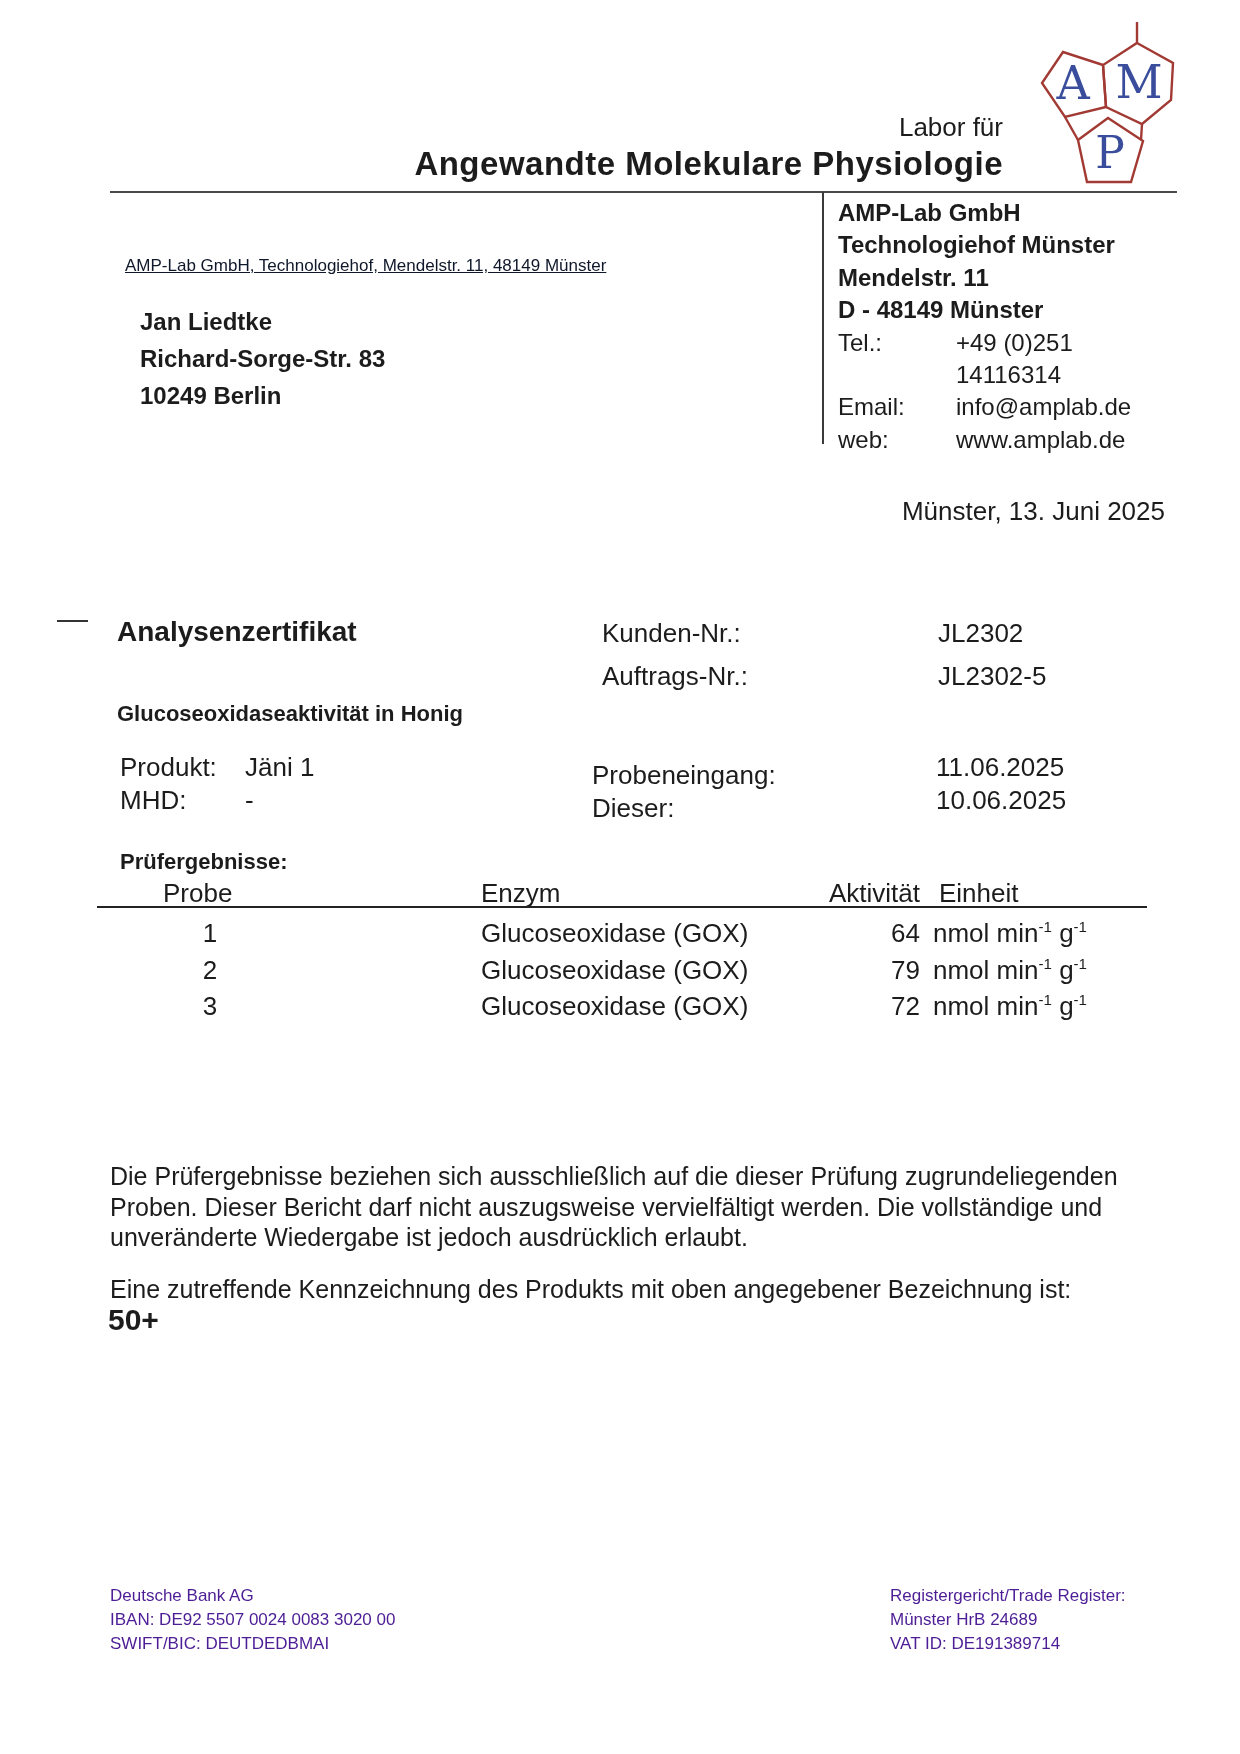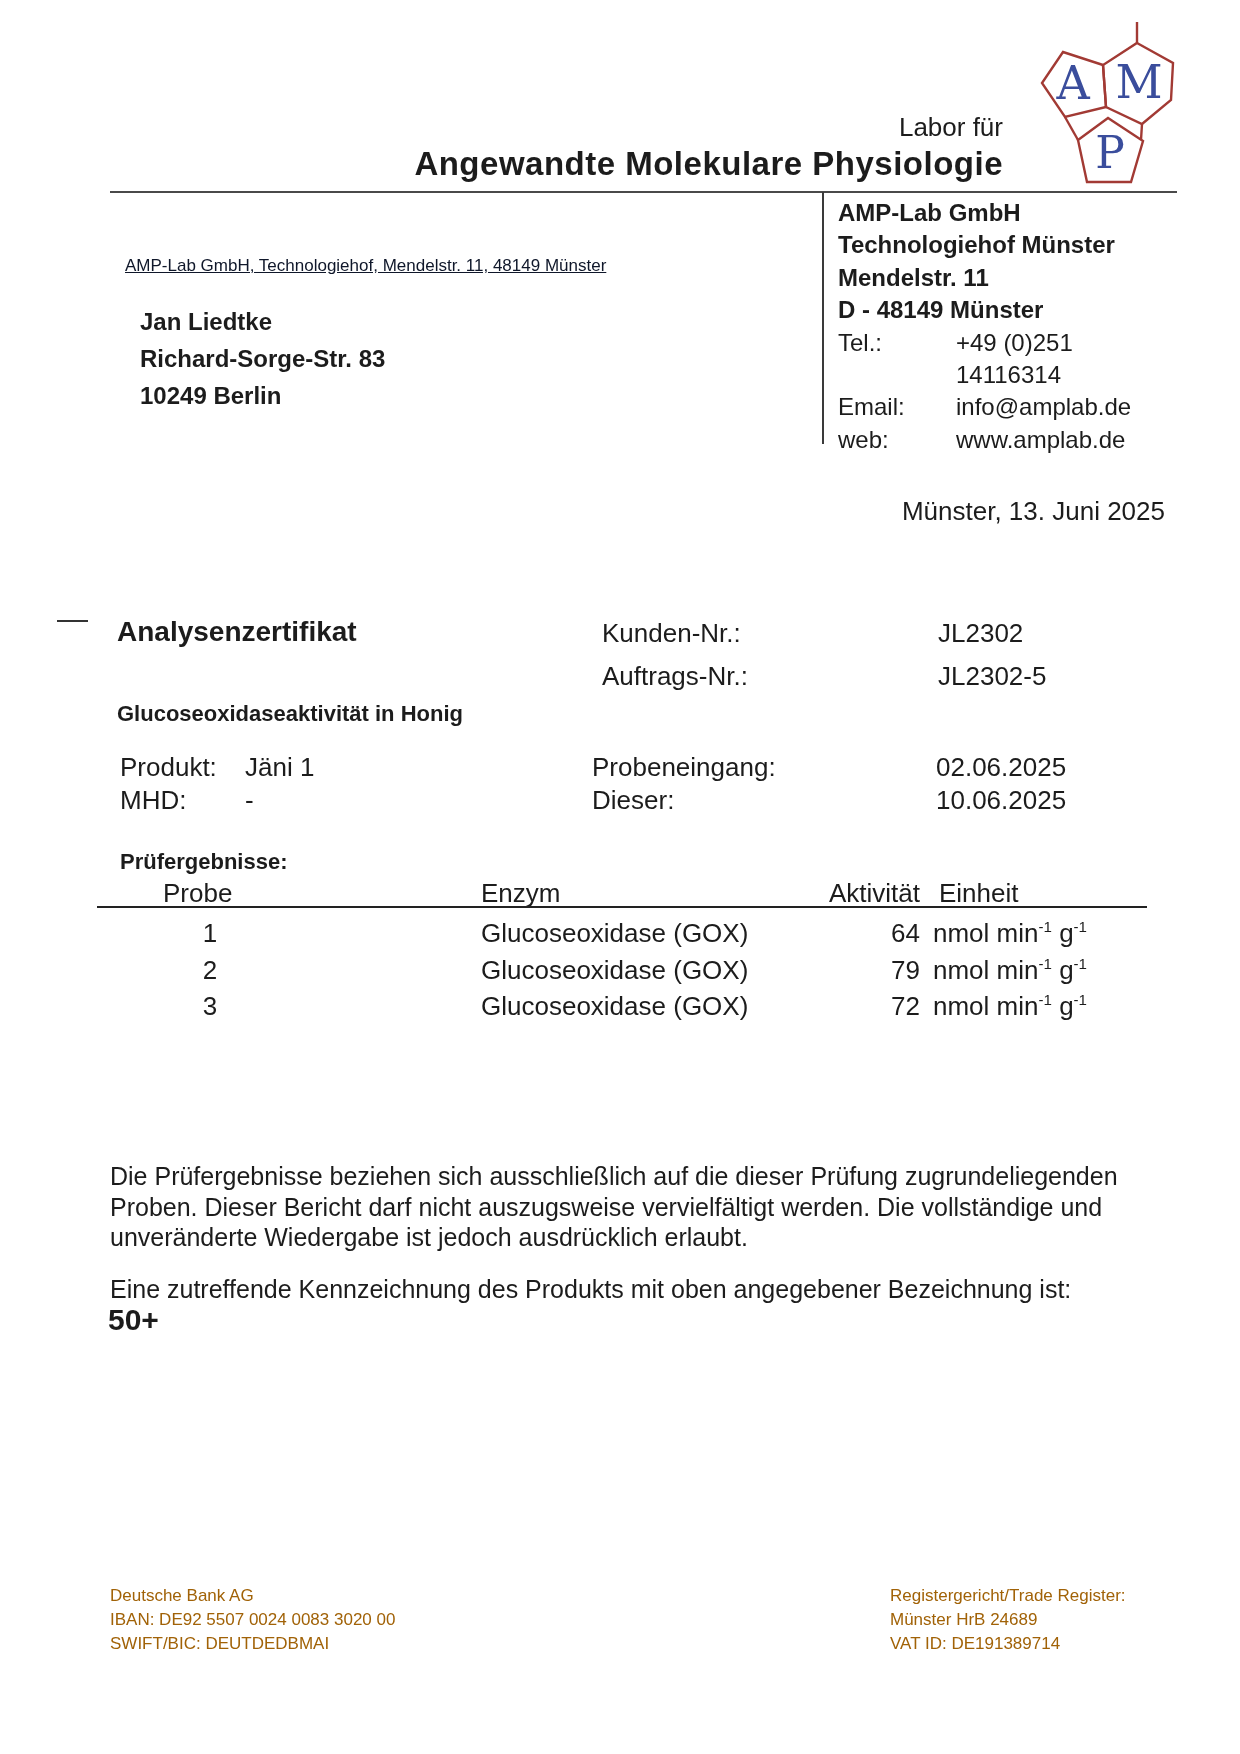--- a/index.html
+++ b/index.html
@@ -43,21 +43,21 @@
   .cert-title { left: 117px; top: 616px; font-size: 28px; font-weight: 700; }
   .cert-subtitle { left: 117px; top: 661px; font-size: 22px; font-weight: 700; margin-top: 40px; }
   .kunden-label { left: 602px; top: 618px; font-size: 26px; }
   .auftrags-label { left: 602px; top: 661px; font-size: 26px; }
   .kunden-value { left: 938px; top: 618px; font-size: 26px; }
   .auftrags-value { left: 938px; top: 661px; font-size: 26px; }
 
   
   .prod { font-size: 26px; }
   .p-lbl1 { left: 120px; } .p-val1 { left: 245px; }
-  .p-lbl2 { left: 592px; } .p-val2 { left: 936px; }
+  .p-lbl2 { left: 592px; margin-top: 8px; } .p-val2 { left: 936px; }
   .prow1 { top: 752px; } .prow2 { top: 785px; }
 
   
   .results-heading { left: 120px; top: 849px; font-size: 22px; font-weight: 700; }
   .th, .td { font-size: 26px; }
   .thead { top: 878px; }
   .col-probe-h { left: 163px; }
   .col-enzym { left: 481px; }
   .col-akt { right: 320px; text-align: right; }
   .col-einheit-h { left: 939px; }
@@ -66,21 +66,21 @@
   .trow1 { top: 918px; } .trow2 { top: 955px; } .trow3 { top: 991px; }
   .col-probe { left: 180px; width: 60px; text-align: center; }
   sup.unit-sup { font-size: 0.58em; vertical-align: super; line-height: 0; }
 
   
   .disclaimer { left: 110px; top: 1161px; width: 1015px; font-size: 25px; line-height: 30.5px; }
   .labeling-text { left: 110px; top: 1275px; font-size: 25px; }
   .labeling-value { left: 108px; top: 1303px; font-size: 30px; font-weight: 700; }
 
   
-  .footer-col { top: 1584px; font-size: 17px; line-height: 24px; color: #a16207; }
+  .footer-col { top: 1584px; font-size: 17px; line-height: 24px; color: #4c1d95; }
   .f-bank { left: 110px; }
   .f-mgmt { left: 460px; }
   .f-reg { left: 890px; }
 </style>
 </head>
 <body>
 
 <div class="page">
 
   <div class="abs header-text">
@@ -138,21 +138,21 @@
   <div class="abs kunden-label">Kunden-Nr.:</div>
   <div class="abs kunden-value">JL2302</div>
   <div class="abs auftrags-label">Auftrags-Nr.:</div>
   <div class="abs auftrags-value">JL2302-5</div>
 
   <div class="abs prod p-lbl1 prow1">Produkt:</div>
   <div class="abs prod p-val1 prow1">Jäni 1</div>
   <div class="abs prod p-lbl1 prow2">MHD:</div>
   <div class="abs prod p-val1 prow2">-</div>
   <div class="abs prod p-lbl2 prow1">Probeneingang:</div>
-  <div class="abs prod p-val2 prow1">02.06.2025</div>
+  <div class="abs prod p-val2 prow1">11.06.2025</div>
   <div class="abs prod p-lbl2 prow2">Dieser:</div>
   <div class="abs prod p-val2 prow2">10.06.2025</div>
 
   <div class="abs results-heading">Prüfergebnisse:</div>
 
   <div class="abs th col-probe-h thead">Probe</div>
   <div class="abs th col-enzym thead">Enzym</div>
   <div class="abs th col-akt thead">Aktivität</div>
   <div class="abs th col-einheit-h thead">Einheit</div>
   <div class="abs table-rule"></div>

